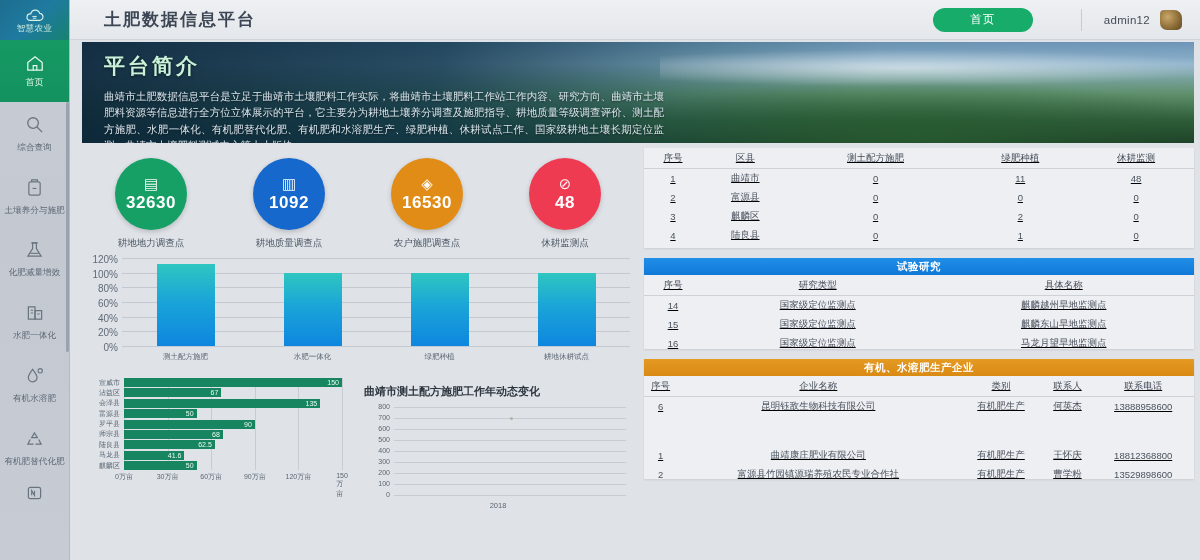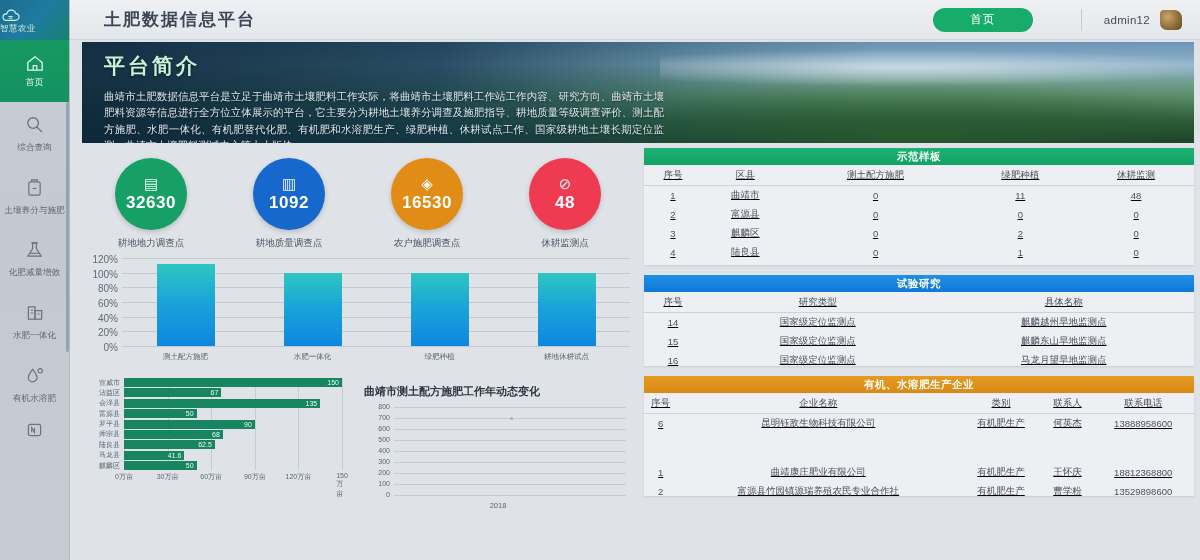--- a/index.html
+++ b/index.html
@@ -12,21 +12,21 @@
   #app { position: relative; width: 1200px; height: 560px; background: #dfe3e8; }
 
   
   #sidebar {
     position: absolute; left: 0; top: 0; width: 70px; height: 560px;
     background: linear-gradient(180deg,#c9ced6 0%, #c4c9d1 40%, #c7ccd4 100%);
     border-right: 1px solid #b4bac2;
   }
   .logo-box {
     height: 40px; background: linear-gradient(135deg,#1d6d8f 0%,#1f7aa0 50%,#17826f 100%);
-    display: flex; flex-direction: column; align-items: flex-start; justify-content: center;
+    display: flex; flex-direction: column; align-items: center; justify-content: center;
     color: #e8f6ef; padding-top: 2px;
   }
   .logo-cloud { width: 22px; height: 14px; margin-bottom: 1px; }
   .logo-text { font-size: 8.5px; letter-spacing: .4px; color: #cfeade; line-height: 1; }
   .nav-home {
     height: 62px; background: linear-gradient(180deg,#169963 0%,#13925f 100%);
     display: flex; flex-direction: column; align-items: center; justify-content: center;
     color: #eafaf2; gap: 4px;
   }
   .nav-home .lbl { font-size: 9px; color: #dff5ea; }
@@ -222,20 +222,30 @@
     <div class="nav-item">
       <span class="nav-icon">
         <svg width="19" height="18" viewBox="0 0 20 19">
             <path d="M8 2.5C5 6.5 3.5 8.8 3.5 11a4.6 4.6 0 0 0 9.2 0c0-2.2-1.6-4.5-4.7-8.5z" fill="none" stroke="#5b6672" stroke-width="1.3"></path>
             <circle cx="16" cy="4" r="2.3" fill="none" stroke="#5b6672" stroke-width="1.2"></circle>
           </svg>
       </span>
       <span class="lbl">有机水溶肥</span>
     </div>
 
+    <div class="nav-item">
+      <span class="nav-icon">
+        <svg width="19" height="18" viewBox="0 0 20 19">
+            <path d="M10 3 7 8h6z" fill="none" stroke="#5b6672" stroke-width="1.3"></path>
+            <path d="M5.5 10 3 15h6" fill="none" stroke="#5b6672" stroke-width="1.3"></path>
+            <path d="M14.5 10 17 15h-6" fill="none" stroke="#5b6672" stroke-width="1.3"></path>
+          </svg>
+      </span>
+      <span class="lbl">有机肥替代化肥</span>
+    </div>
 
     <div class="nav-item" style="height:30px">
       <span class="nav-icon">
         <svg width="17" height="16" viewBox="0 0 18 17">
             <rect x="2.5" y="2.5" width="13" height="12" rx="2" fill="none" stroke="#5b6672" stroke-width="1.3"></rect>
             <path d="M6 11V6l3 5V6" fill="none" stroke="#5b6672" stroke-width="1.2"></path>
           </svg>
       </span>
     </div>
 
@@ -433,21 +443,20 @@
             </div>
             <div class="l-xlab">2018</div>
           </div>
       </div>
     </div>
   </div>
 
   <div id="right-col">
 
     <div class="card">
-      <div class="card-title ct-green">示范样板</div>
       <div class="tbl-wrap">
         <table class="dt" id="tbl0">
             <thead>
               <tr>
                 <th>序号</th>
                 <th>区县</th>
                 <th>测土配方施肥</th>
                 <th>绿肥种植</th>
                 <th>休耕监测</th>
               </tr>

